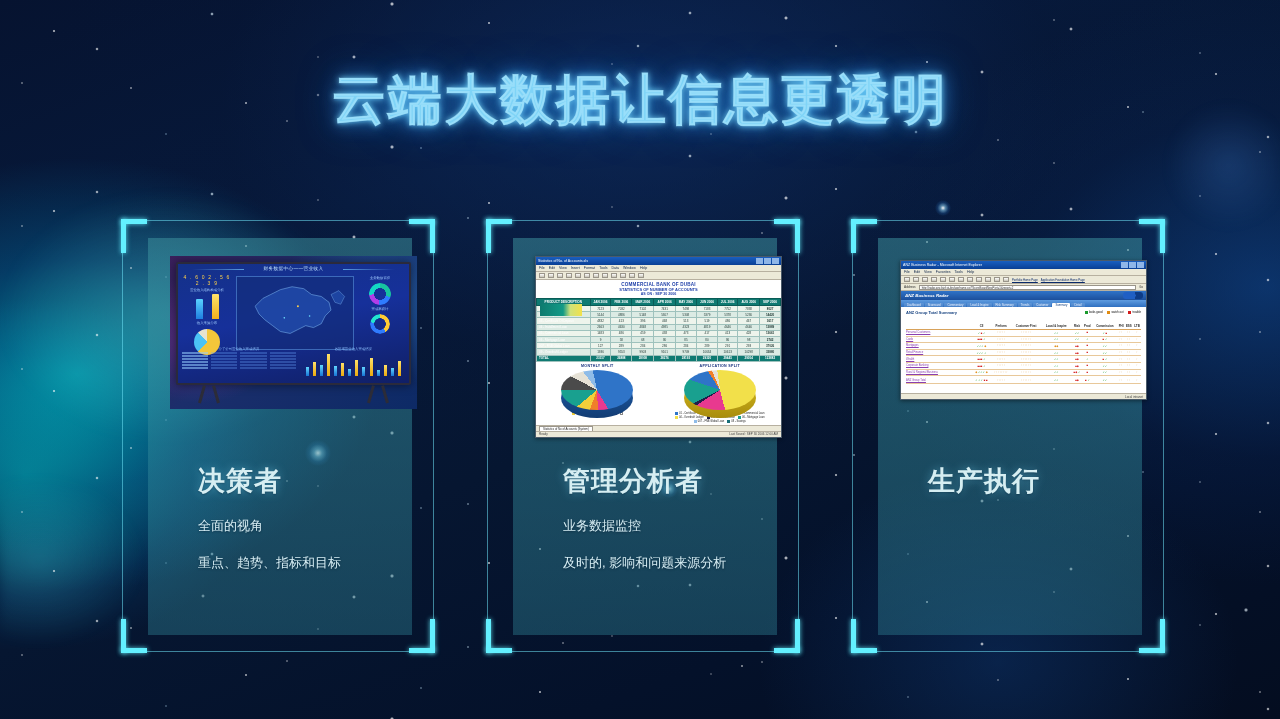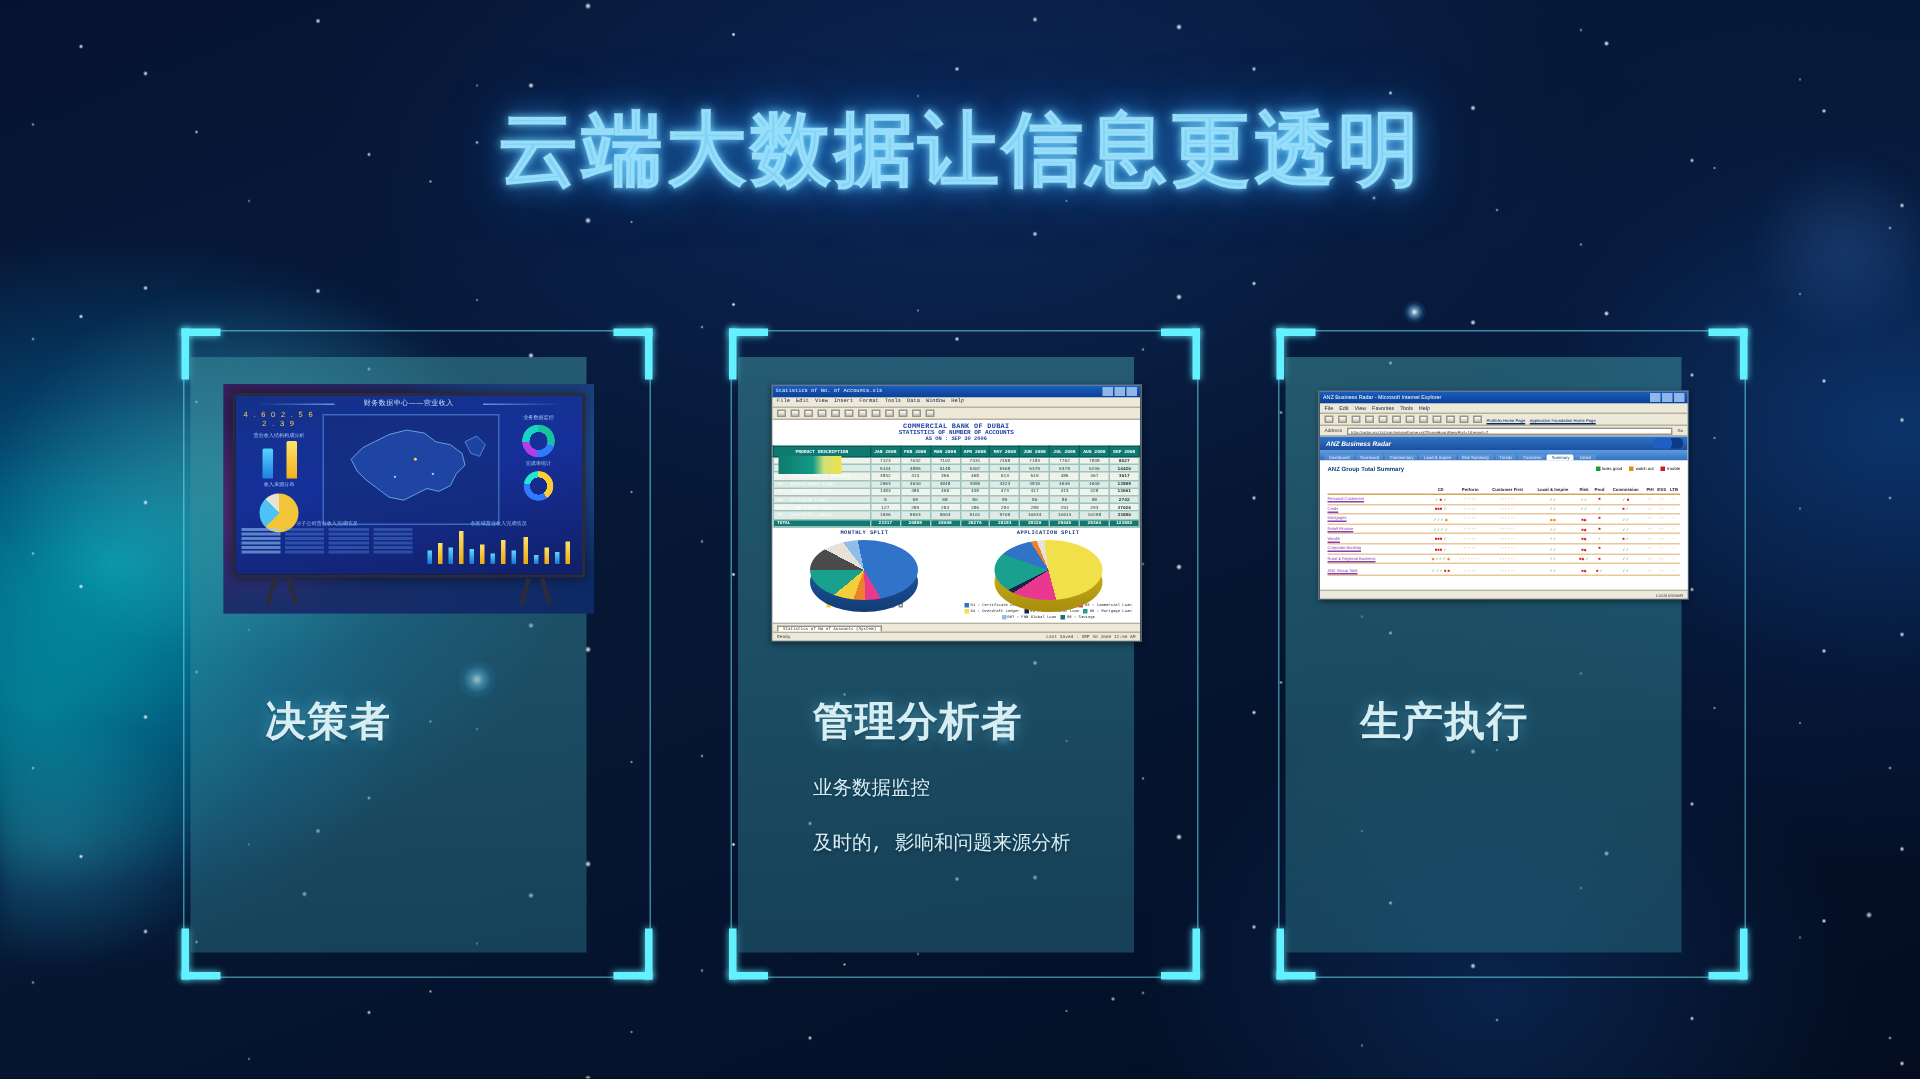--- a/index.html
+++ b/index.html
@@ -107,21 +107,21 @@
       0 0 18px rgba(60,170,255,.85),
       0 0 38px rgba(20,120,230,.65),
       0 2px 0 rgba(10,40,90,.6);
     -webkit-text-stroke:0.5px rgba(200,240,255,.35);
   }
 
   
   .cards { position:absolute; left:0; top:0; width:1280px; height:719px; }
   .card { position:absolute; top:220px; width:312px; height:432px; }
   .card.c1 { left:122px; }
-  .card.c2 { left:487px;font-family:Liberation Mono, monospace; }
+  .card.c2 { left:487px; }
   .card.c3 { left:852px; }
 
   
   .frame-line {
     position:absolute; left:0; top:0; right:0; bottom:0;
     border:1px solid rgba(110,225,245,.55);
   }
   
   .br { position:absolute; width:26px; height:34px; }
   .br::before, .br::after { content:""; position:absolute; background:#63f0ff;
@@ -136,21 +136,21 @@
   .br.tr::after  { right:0; top:0; }
   .br.bl { left:-1px;  bottom:-1px; }
   .br.bl::before { left:0; bottom:0; }
   .br.bl::after  { left:0; bottom:0; }
   .br.br2 { right:-1px; bottom:-1px; }
   .br.br2::before { right:0; bottom:0; }
   .br.br2::after  { right:0; bottom:0; }
 
   
   .panel {
-    position:absolute; left:5px; top:18px; width:264px; height:397px;
+    position:absolute; left:26px; top:18px; width:264px; height:397px;
     background:linear-gradient(180deg, rgba(62,148,160,.52) 0%, rgba(52,140,156,.48) 45%, rgba(46,128,148,.42) 100%);
   }
 
   .shotwrap { position:absolute; left:22px; top:18px; width:247px; }
 
   .card-title {
     position:absolute; left:50px; top:225px;
     font-size:27px; font-weight:bold; color:#d6eef2;
     letter-spacing:1px;
     text-shadow:0 0 10px rgba(120,220,255,.45), 0 1px 2px rgba(0,30,50,.5);
@@ -423,20 +423,24 @@
             </div>
           </div>
           <div class="tv-stand">
             <span class="tv-leg l"></span>
             <span class="tv-leg r"></span>
           </div>
         </div>
       </div>
 
       <div class="card-title">决策者</div>
+      <div class="card-lines">
+        <div class="card-line">全面的视角</div>
+        <div class="card-line">重点、趋势、指标和目标</div>
+      </div>
     </div>
   </div>
 
   <div class="card c2">
     <div class="frame-line"></div>
     <span class="br tl"></span>
     <span class="br tr"></span>
     <span class="br bl"></span>
     <span class="br br2"></span>
 

